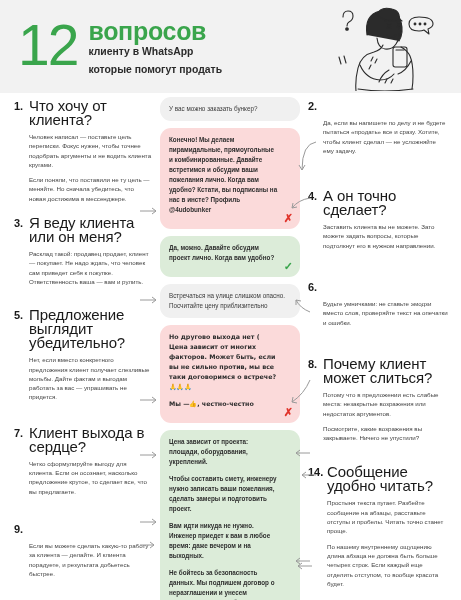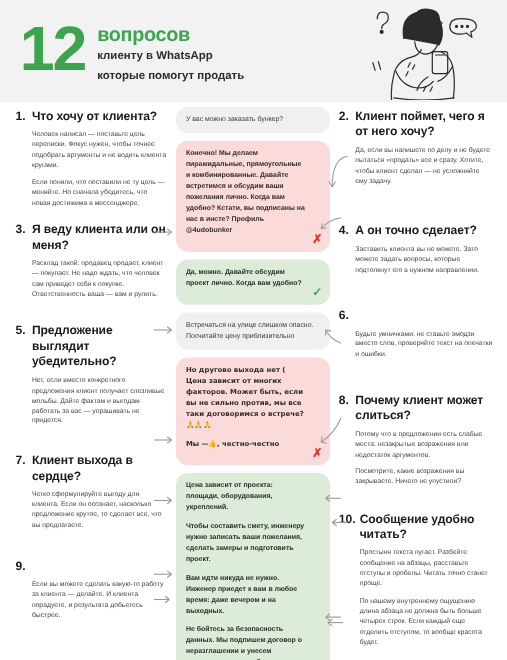--- a/index.html
+++ b/index.html
@@ -17,30 +17,30 @@
   .header {
     position:relative;
     height:93px;
     background:#f2f2f2;
     display:flex;
     align-items:center;
     padding-left:18px;
   }
   .bignum {
     font-size:57px;
-    font-weight:bold;
+    font-weight:normal;
     color:#3aa54c;
     line-height:52px;
     letter-spacing:-2px;
     margin-right:11px;
     margin-top:-3px;
   }
   .head-txt { margin-top:1px; }
   .head-title {
-    font-size:18px;
+    font-size:25px;
     font-weight:bold;
     color:#3aa54c;
     line-height:25px;
     letter-spacing:-0.3px;
   }
   .head-sub {
     font-size:10.4px;
     font-weight:bold;
     color:#2b2b2b;
     line-height:13px;
@@ -70,22 +70,22 @@
   .q-num {
     font-size:11px;
     font-weight:bold;
     color:#1a1a1a;
     width:15px;
     flex:none;
     line-height:14px;
   }
   .q-num.wide { width:19px; }
   .q-title {
-    font-size:11px;
-    font-weight:bold;
+    font-size:15px;
+    font-weight:normal;
     color:#1a1a1a;
     line-height:14px;
     letter-spacing:-0.1px;
   }
   .q-body { padding-left:15px; }
   .q-body.wide { padding-left:19px; }
   .q-p {
     font-size:6.2px;
     line-height:9.3px;
     color:#444;
@@ -274,21 +274,20 @@
 
       </div>
 
     </div>
 
     <div class="col-right" style="top:6px">
 
       <div class="q" style="margin-bottom:34px">
         <div class="q-head">
           <div class="q-num">2.</div>
-          <div class="q-title">Клиент поймет, чего я от него хочу?</div>
         </div>
         <div class="q-body">
           <div class="q-p">Да, если вы напишете по делу и не будете пытаться «продать» все и сразу. Хотите, чтобы клиент сделал — не усложняйте ему задачу.</div>
         </div>
       </div>
 
       <div class="q" style="margin-bottom:30px">
         <div class="q-head">
           <div class="q-num">4.</div>
           <div class="q-title">А он точно сделает?</div>
@@ -313,21 +312,21 @@
           <div class="q-title">Почему клиент может слиться?</div>
         </div>
         <div class="q-body">
           <div class="q-p">Потому что в предложении есть слабые места: незакрытые возражения или недостаток аргументов.</div>
           <div class="q-p">Посмотрите, какие возражения вы закрываете. Ничего не упустили?</div>
         </div>
       </div>
 
       <div class="q" style="margin-bottom:24px">
         <div class="q-head">
-          <div class="q-num wide">10.</div>
+          <div class="q-num wide">14.</div>
           <div class="q-title">Сообщение удобно читать?</div>
         </div>
         <div class="q-body wide">
           <div class="q-p">Простыня текста пугает. Разбейте сообщение на абзацы, расставьте отступы и пробелы. Читать точно станет проще.</div>
           <div class="q-p">По нашему внутреннему ощущению длина абзаца не должна быть больше четырех строк. Если каждый еще отделить отступом, то вообще красота будет.</div>
         </div>
       </div>
 
     </div>
 

